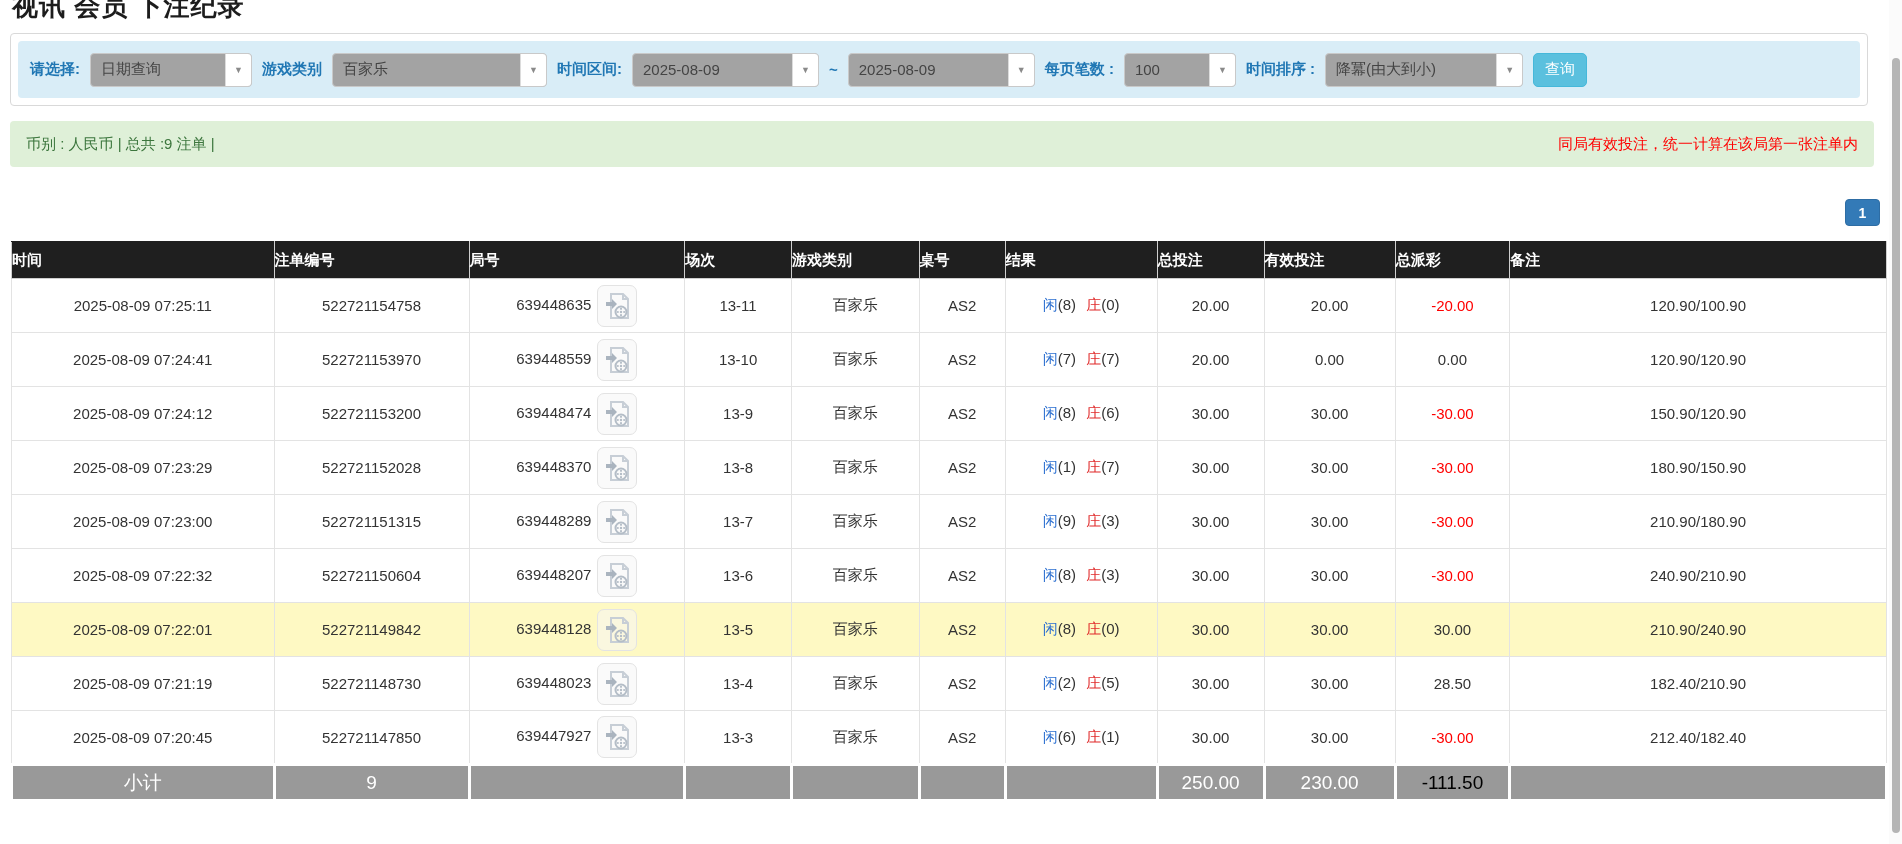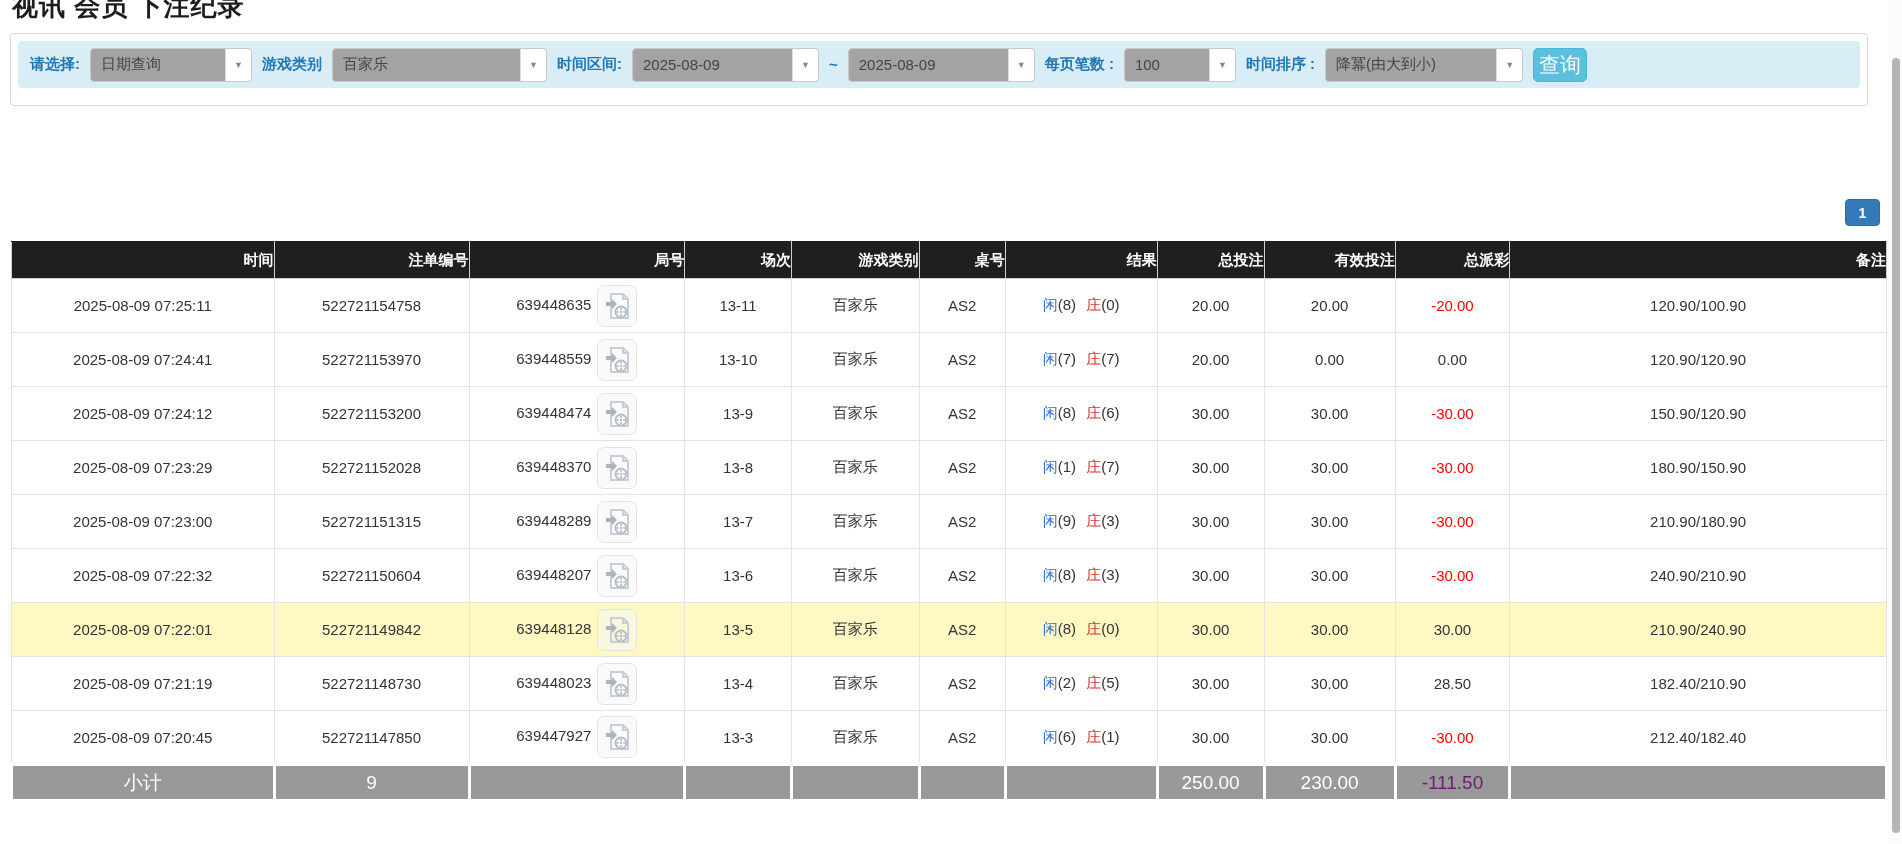--- a/index.html
+++ b/index.html
@@ -6,65 +6,65 @@
   html,body { width:1902px; height:844px; overflow:hidden; background:#fff;
     font-family:"Liberation Sans", sans-serif; color:#333; }
   .page { position:relative; width:1902px; height:844px;border-radius:28px; }
 
   
   .page-title { position:absolute; left:12px; top:-11px; font-size:26px; font-weight:600; color:#1c1c1c; letter-spacing:1px; }
 
   
   .filter-panel { position:absolute; left:10px; top:33px; width:1858px; height:73px;
     background:#fff; border:1px solid #d9d9d9; border-radius:4px; padding:7px; }
-  .filter-bar { height:47px; background:#d9edf7; border-radius:4px;
+  .filter-bar { height:57px; background:#d9edf7; border-radius:4px;
     display:flex; align-items:center; gap:10px; padding:0 12px; font-size:15px; }
   .flabel { color:#2077b4; font-weight:bold; white-space:nowrap; }
   .combo { height:34px; background:#a3a3a3; border:1px solid #c9c9c9; border-radius:4px;
     display:flex; align-items:stretch; overflow:hidden;justify-content:center; }
   .combo .val { display:flex; align-items:center; padding:0 10px; flex:1; color:#444; white-space:nowrap; overflow:hidden; }
   .combo .arr { width:26px; border-left:1px solid #dcdcdc; display:flex; align-items:center; justify-content:center;
     color:#8a8a8a; font-size:9px; background:#fff; }
   .w162{width:162px}.w215{width:215px}.w187{width:187px}.w112{width:112px}.w198{width:198px}
   .tilde { color:#2077b4; font-weight:bold; }
   .btn-search { height:34px; width:54px; background:#5bc0de; color:#fff; border:1px solid #46b8da;
-    border-radius:5px; font-size:21px; cursor:pointer; font-family:Liberation Mono, monospace; }
+    border-radius:5px; font-size:15px; cursor:pointer; font-family:Liberation Mono, monospace; }
 
   
   .summary-bar { position:absolute; left:10px; top:121px; width:1864px; height:46px;
     background:#dff0d8; border-radius:4px; display:flex; align-items:center;
     justify-content:space-between; padding:0 16px; font-size:15px; }
   .sum-left { color:#3c763d; }
   .sum-right { color:#ff0000; }
 
   
   .pagination { position:absolute; left:1845px; top:199px; }
   .page-btn { width:35px; height:27px; background:#337ab7; border:1px solid #2e6da4; border-radius:4px;
     color:#fff; font-size:14px; font-weight:bold; cursor:pointer; font-family:inherit; }
 
   
   table.records { position:absolute; left:10px; top:241px; width:1878px; border-collapse:collapse;
     font-size:15px; table-layout:fixed; }
   table.records thead th { background:#1f1f1f; color:#fff; font-weight:bold; height:37px;
-    border:1px solid #cfcfcf; border-top-color:#1f1f1f; text-align:right; }
+    border:1px solid #cfcfcf; border-top-color:#1f1f1f; text-align:left; }
   table.records tbody td { height:54px; text-align:center; border:1px solid #e3e3e3;
     background:#fff; color:#333; }
   table.records tbody tr.hl td { background:#fef9c3; }
   .round-cell { white-space:nowrap; }
   .video-btn { display:inline-flex; align-items:center; justify-content:center; width:40px; height:42px;
     margin-left:6px; vertical-align:middle; background:rgba(246,246,246,0.55); border:1px solid #e3e3e3;
     border-radius:7px; cursor:pointer; }
   .result-player { color:#2b6fd0; }
   .result-banker { color:#e02b2b; margin-left:6px; }
   .result-num { color:#333; }
   td.blue { color:#2b6fd0; }
   td.payout.neg { color:#ff0000; }
   table.records tfoot td { background:#999999; color:#fff; height:36px; text-align:center;
     border:3px solid #ffffff; font-size:19px; }
-  table.records tfoot td.payout-foot { color:#701a75; }
+  table.records tfoot td.payout-foot { color:#000000; }
 
   
   .scrollbar-track { position:absolute; right:0; top:0; width:13px; height:844px; background:#fbfbfb; }
   .scrollbar-thumb { position:absolute; right:2px; top:58px; width:8px; height:775px;
     background:#b5b5b5; border-radius:4px; }
 </style>
 </head>
 <body>
 
 <div class="page">
@@ -105,20 +105,24 @@
       <span class="flabel">时间排序 :</span>
       <div class="combo w198">
         <span class="val">降冪(由大到小)</span>
         <span class="arr">▼</span>
       </div>
 
       <button class="btn-search">查询</button>
     </div>
   </div>
 
+  <div class="summary-bar">
+    <span class="sum-left">币别 : 人民币 | 总共 :9 注单 |</span>
+    <span class="sum-right">同局有效投注，统一计算在该局第一张注单内</span>
+  </div>
 
   <div class="pagination">
     <button class="page-btn">1</button>
   </div>
 
   <table class="records">
     <colgroup>
       <col style="width:14%">
         <col style="width:10.4%">
         <col style="width:11.5%">

